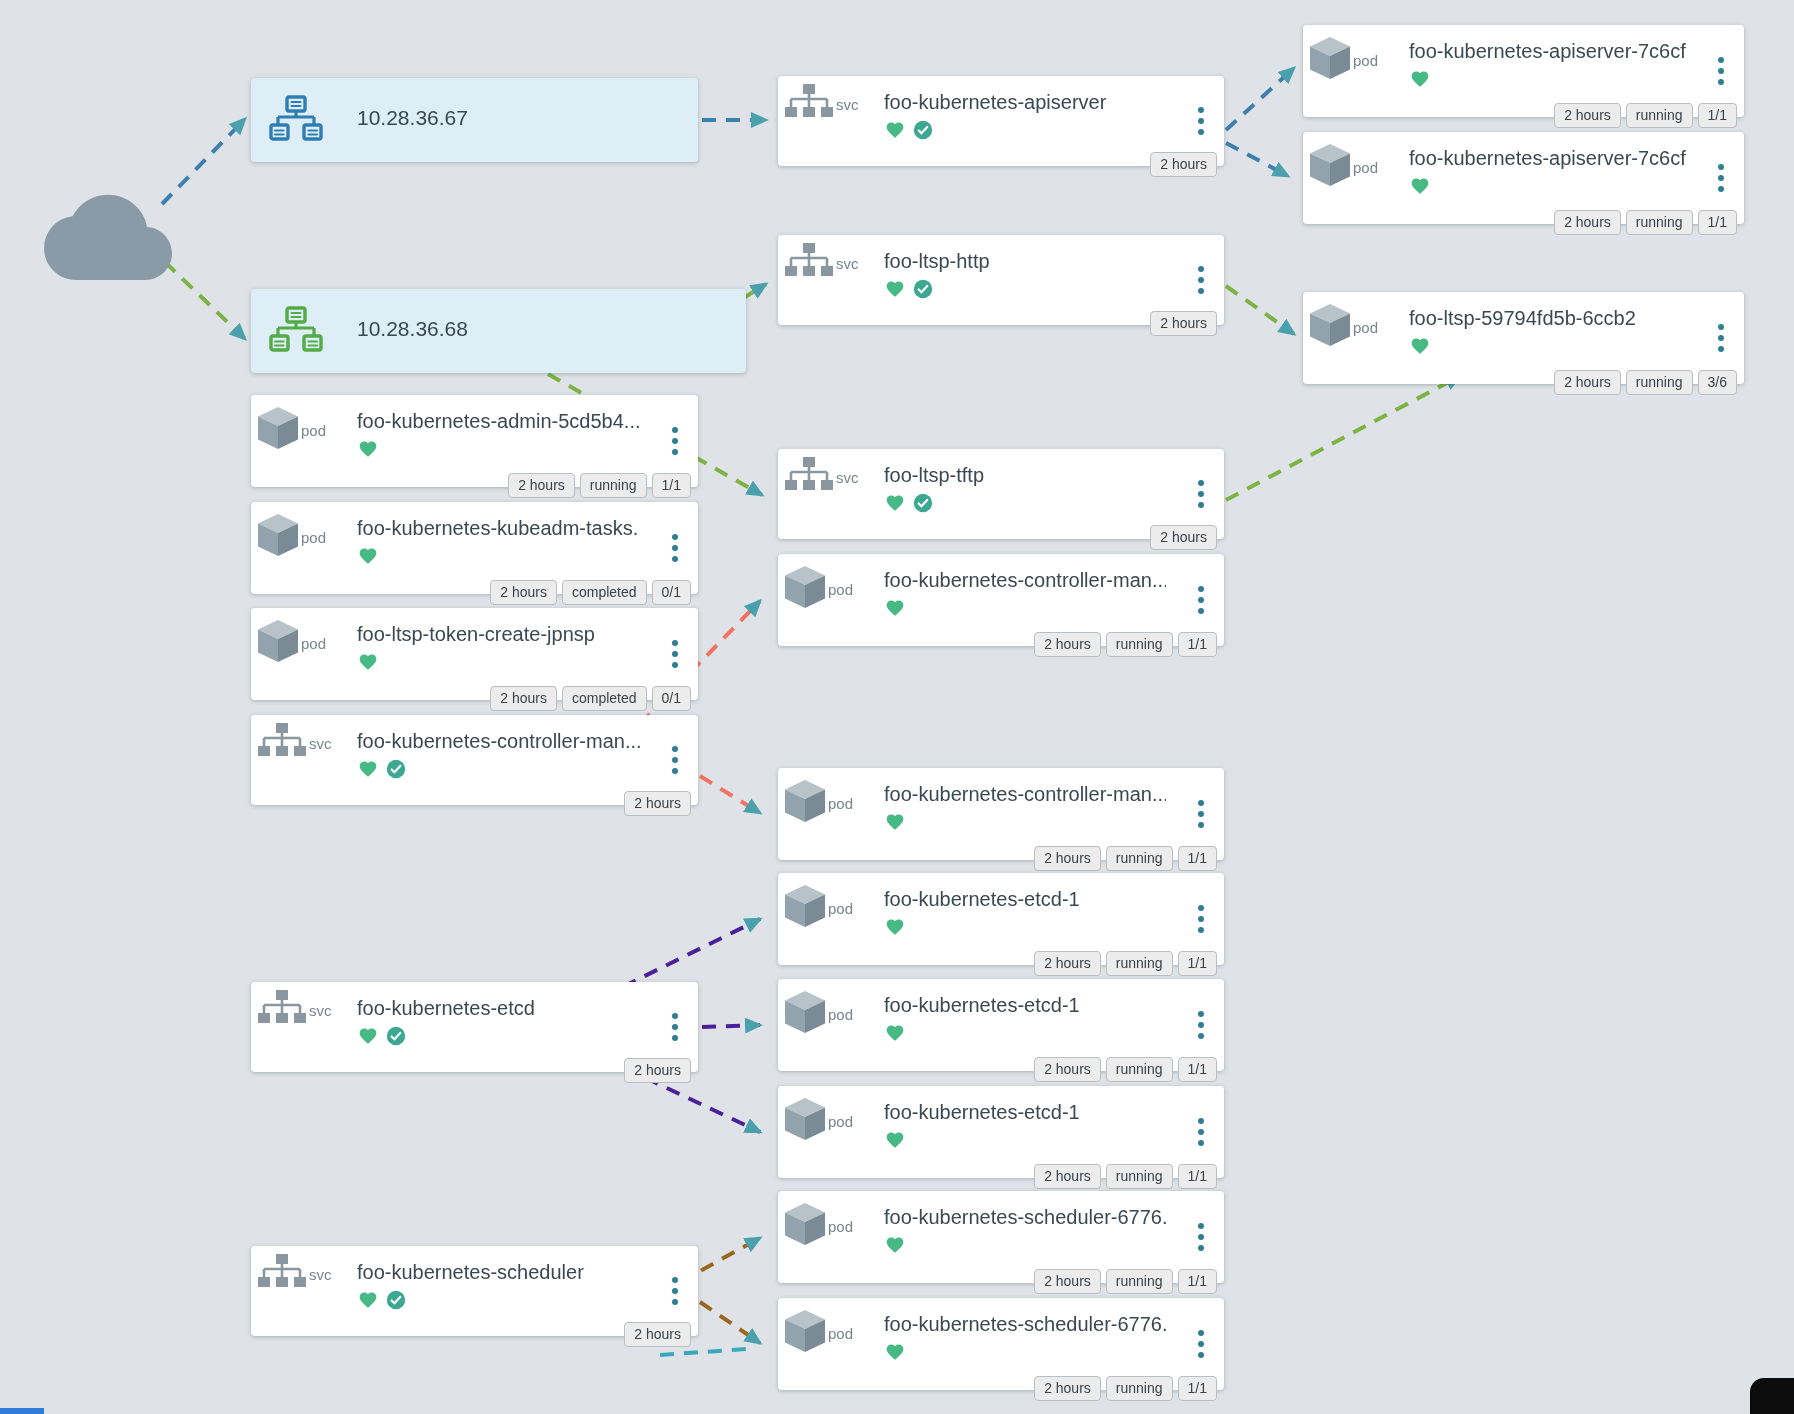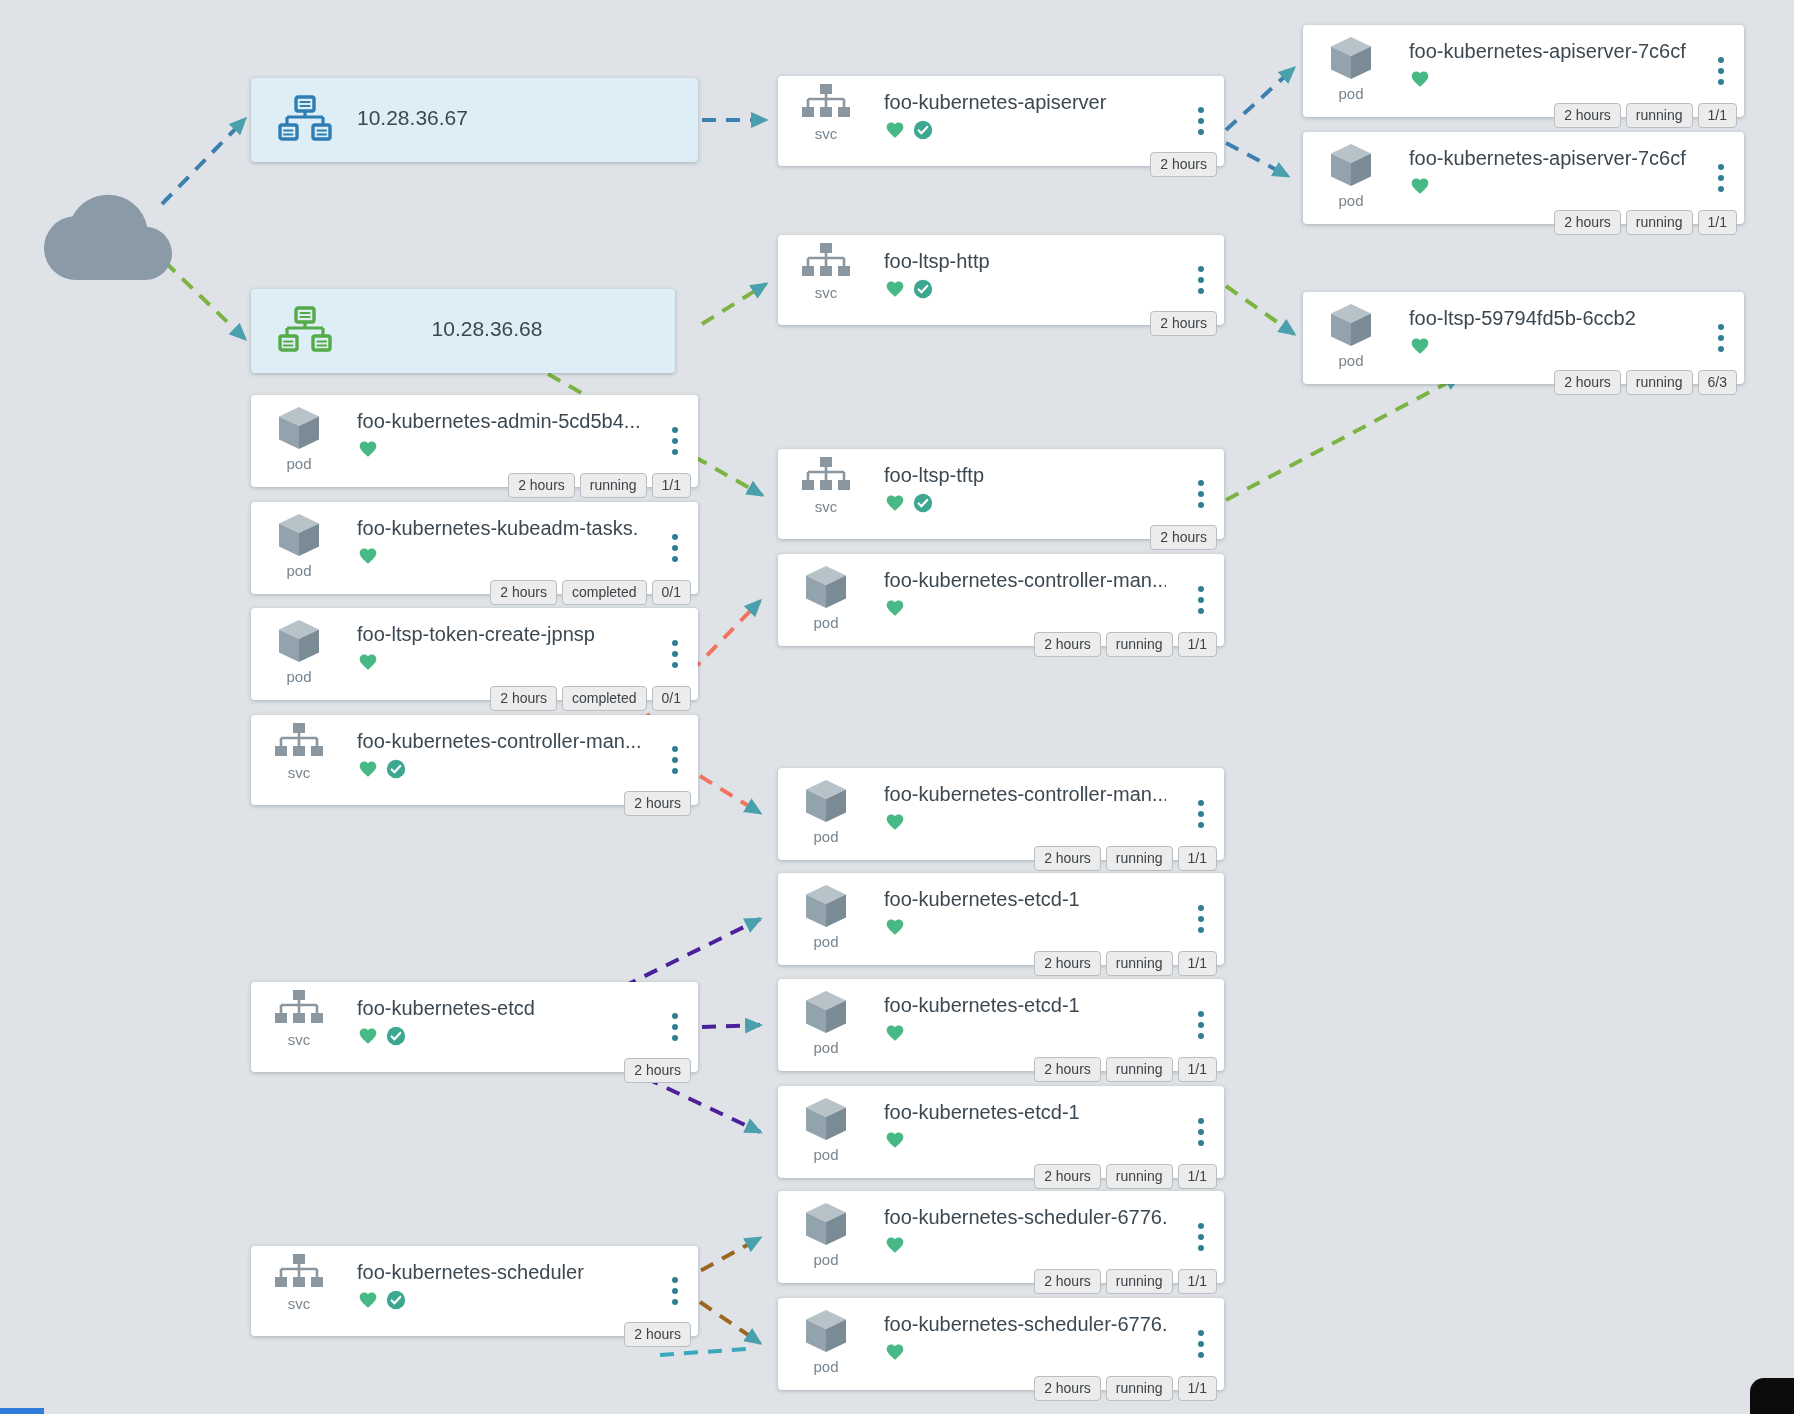--- a/index.html
+++ b/index.html
@@ -16,21 +16,21 @@
   .card {
     position: absolute; z-index: 2;
     background: #ffffff; border-radius: 4px;
     box-shadow: 0 1px 4px rgba(40,52,62,.30);
     cursor: pointer;
   }
   .card.node { background: var(--node_card_bg); }
 
   .icon-wrap {
     position: absolute; left: 6px; top: 12px; width: 84px;
-    display: flex; flex-direction: column; align-items: center; gap: 2px;
+    display: flex; flex-direction: row; align-items: center; gap: 2px;
   }
   .card.svc .icon-wrap { top: 8px; }
   .card.pod .icon-wrap { top: 11px; }
   .card.node .icon-wrap { left: 18px; top: 16px; width: 72px; }
 
   .icon-label { font-size: 15px; line-height: 1; color: #78858f; }
 
   .card-title {
     position: absolute; left: 106px; top: 15px; right: 58px;
     font-size: 20px; color: #3b4751;
@@ -121,21 +121,21 @@
     <g stroke="#2e7db3" stroke-width="2" stroke-linecap="round">
       <path d="M22.5 8h9M22.5 12h9M6 36.5h8.5M6 40.5h8.5M39.5 36.5h8.5M39.5 40.5h8.5"></path>
     </g>
   </svg></span>
 
     </div>
     <div class="card-title">10.28.36.67</div>
 
   </div>
 
-  <div class="card node" style="left: 251px; top: 289px; width: 424px; height: 84px; text-align: center;">
+  <div class="card node" style="left: 251px; top: 289px; width: 495px; height: 84px;">
     <div class="icon-wrap">
       <span class="icon"><svg width="54" height="50" viewBox="0 0 54 50">
     <path d="M27 16v7M9 23h36M9 23v8M45 23v8" stroke="#55ab47" stroke-width="3.2" fill="none"></path>
     <g fill="none" stroke="#55ab47" stroke-width="3.4" stroke-linejoin="round">
       <rect x="18" y="3" width="18" height="14" rx="2"></rect>
       <rect x="2" y="31" width="17" height="14" rx="2"></rect>
       <rect x="35" y="31" width="17" height="14" rx="2"></rect>
     </g>
     <g stroke="#55ab47" stroke-width="2" stroke-linecap="round">
       <path d="M22.5 8h9M22.5 12h9M6 36.5h8.5M6 40.5h8.5M39.5 36.5h8.5M39.5 40.5h8.5"></path>
@@ -282,21 +282,21 @@
 
     </div>
     <div class="menu">
         <i></i>
         <i></i>
         <i></i>
       </div>
     <div class="badges">
         <span class="badge">2 hours</span>
         <span class="badge">running</span>
-        <span class="badge">6/3</span>
+        <span class="badge">3/6</span>
       </div>
   </div>
 
   <div class="card pod" style="left: 251px; top: 395px; width: 447px; height: 92px;">
     <div class="icon-wrap">
       <span class="icon"><svg width="42" height="44" viewBox="0 0 42 44">
     <polygon points="21,1 41,10.5 21,20 1,10.5" fill="#b7c2c9"></polygon>
     <polygon points="1,10.5 21,20 21,43 1,33.5" fill="#93a3ad"></polygon>
     <polygon points="41,10.5 21,20 21,43 41,33.5" fill="#7a8b95"></polygon>
   </svg></span>

